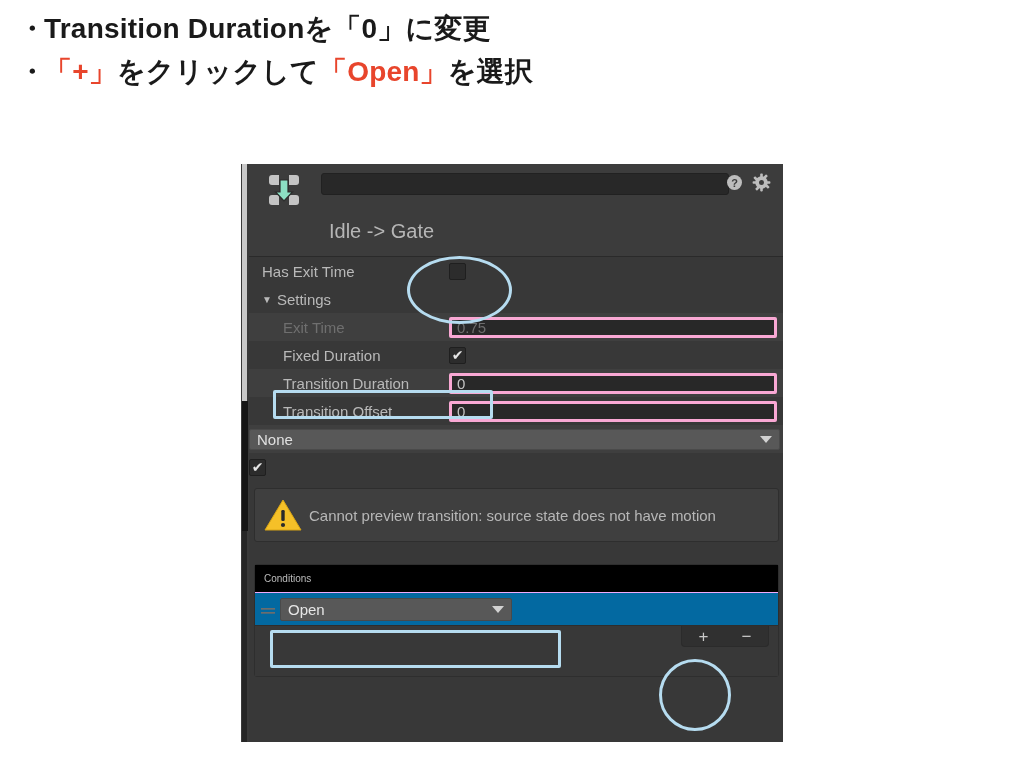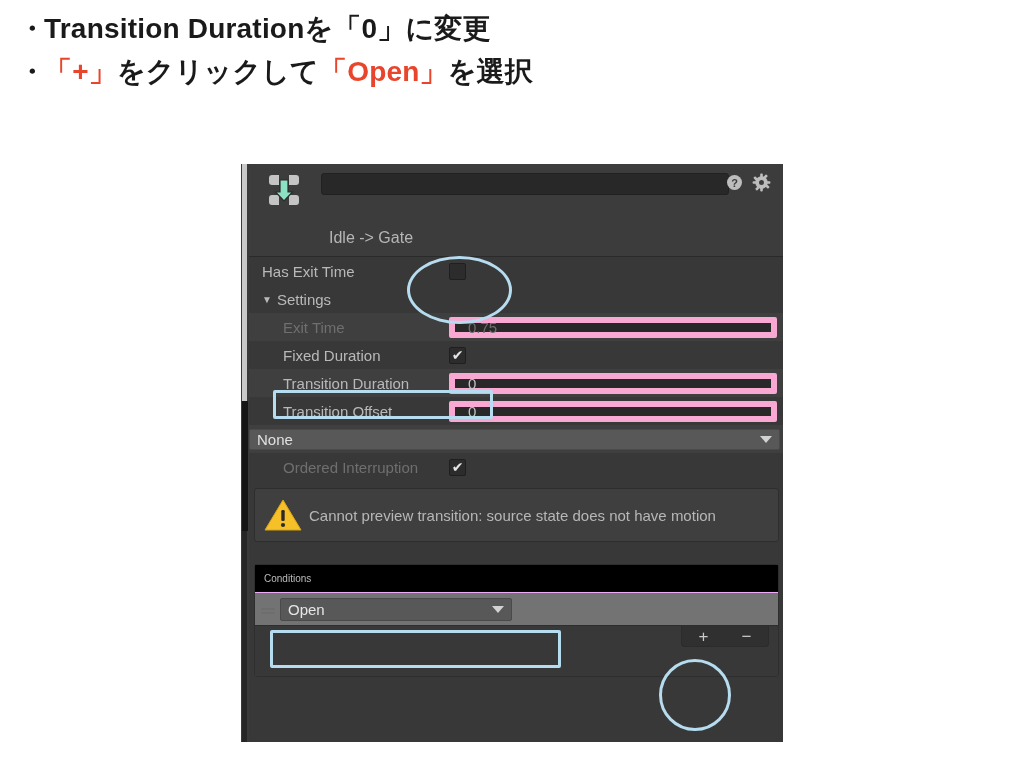--- a/index.html
+++ b/index.html
@@ -127,23 +127,22 @@
     position: absolute;
     right: 12px;
     top: 9px;
     width: 19px;
     height: 19px;
   }
   .transition-title {
     position: absolute;
     left: 80px;
     top: 56px;
-    font-size: 16px;
+    font-size: 20px;
     color: #b6b6b6;
-    margin-top: 9px;
   }
 
   
   .prop-row {
     position: relative;
     height: 28px;
     display: flex;
     align-items: center;
   }
   .prop-row.shaded {
@@ -191,28 +190,28 @@
     color: #e6e6e6;
     font-size: 14px;
     line-height: 1;
     font-weight: bold;
   }
 
   .unity-text-field {
     flex: 1;
     height: 21px;
     background: #282828;
-    border: 6px solid #f9a8d4;
+    border: 3px solid #f9a8d4;
     border-radius: 2px;
     box-sizing: border-box;
     display: flex;
     align-items: center;
     font-size: 15px;
     color: #c3c3c3;
-    padding-left: 13px;
+    padding-left: 5px;
     margin-right: 6px;
   }
   .unity-text-field.dimmed {
     color: #6d6d6d;
   }
 
   .unity-dropdown {
     flex: 1;
     height: 21px;
     background: #585858;
@@ -272,21 +271,21 @@
     background: #000000;
     border-bottom: 1px solid #f0abfc;
     display: flex;
     align-items: center;
     font-size: 10px;
     color: #bcbcbc;
     padding-left: 9px;
   }
   .condition-row {
     height: 32px;
-    background: #737373;
+    background: #0369a1;
     display: flex;
     align-items: center;
     padding-left: 6px;
     border-bottom: 1px solid #2e2e2e;
   }
   .drag-handle {
     width: 14px;
     height: 12px;
     flex: none;
     margin-right: 5px;
@@ -440,21 +439,20 @@
     </div>
 
     <div class="prop-row shaded">
       <div class="unity-dropdown">
         <span>None</span>
         <span class="caret"></span>
       </div>
     </div>
 
     <div class="prop-row">
-      <div class="prop-label label-w indent dim">Ordered Interruption</div>
       <div class="unity-checkbox">
           <span class="chk">✔</span>
         </div>
     </div>
 
     <div class="warning-box">
       <div class="warn-icon">
         <svg viewBox="0 0 40 36" width="40" height="36">
           <path d="M20 3 L38 33 L2 33 Z" fill="#f5c028" stroke="#d8a414" stroke-width="1"></path>
           <rect x="18.3" y="13" width="3.4" height="11" rx="1.3" fill="#2b2b2b"></rect>

